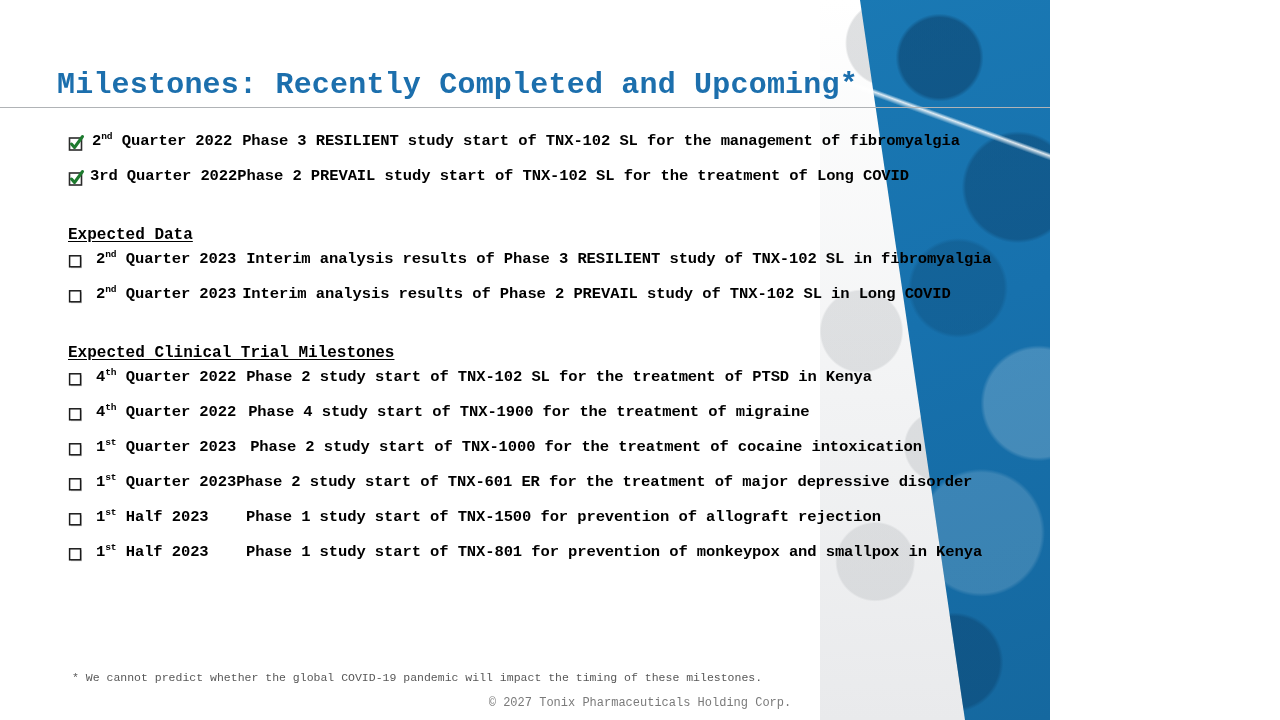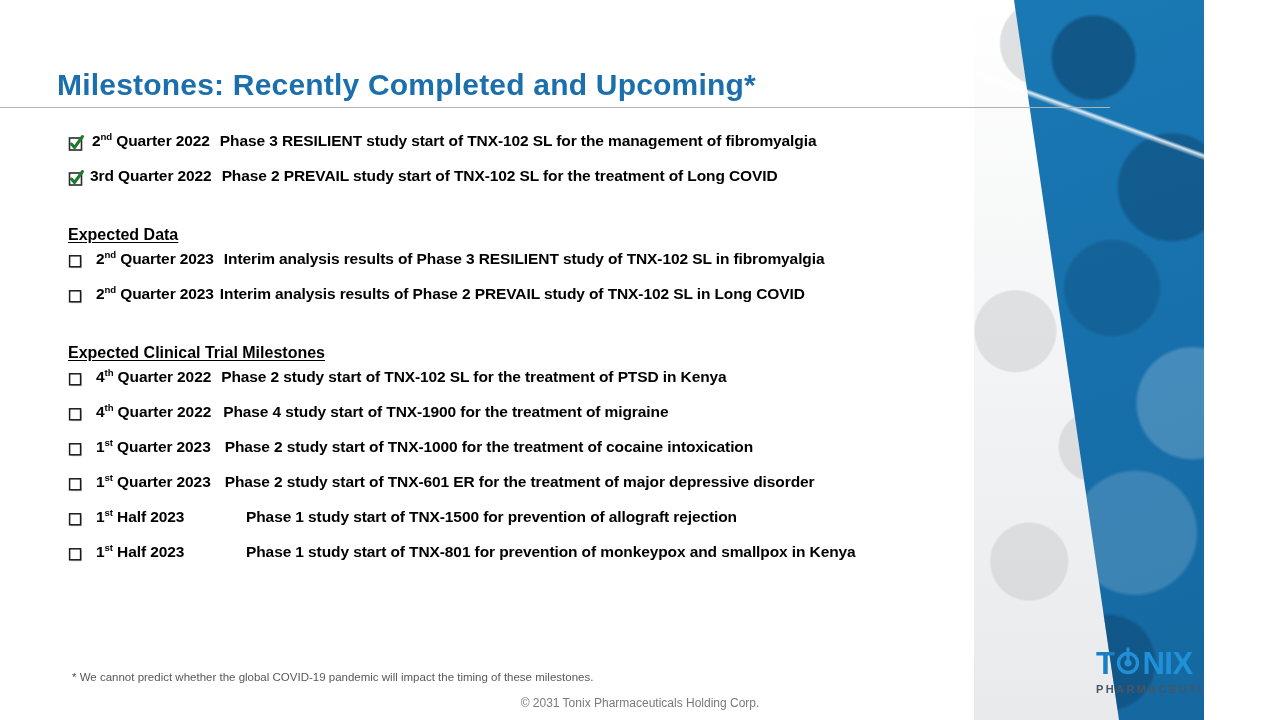--- a/index.html
+++ b/index.html
@@ -5,24 +5,25 @@
   html, body {
     margin: 0;
     padding: 0;
     background: #ffffff;
   }
   body {
     font-family: "Liberation Sans", sans-serif;
   }
   #slide {
     position: relative;
-    width: 1204px;
+    width: 1050px;
     height: 720px;
     overflow: hidden;
     background: #ffffff;
+    font-family: Liberation Mono, monospace;
   }
 
   
   #artwork {
     position: absolute;
     top: 0;
     right: 0;
     width: 230px;
     height: 720px;
     overflow: hidden;
@@ -210,21 +211,21 @@
     </div>
 
     <div class="row">
       <span class="marker">
         <svg width="22" height="22" viewBox="0 0 22 22">
           <rect x="1.5" y="4" width="12" height="12" fill="#ffffff" stroke="#2b2b2b" stroke-width="1.6"></rect>
           <path d="M3.5 10 L6.5 13.5 L14.5 2.5" fill="none" stroke="#1d7a2e" stroke-width="3" stroke-linecap="round" stroke-linejoin="round"></path>
         </svg>
       </span>
       <span class="period"><span>3rd</span><sup></sup><span> Quarter 2022</span></span>
-      <span class="detail" style="margin-left:10px">Phase 2 PREVAIL study start of TNX-102 SL for the treatment of Long COVID</span>
+      <span class="detail" style="">Phase 2 PREVAIL study start of TNX-102 SL for the treatment of Long COVID</span>
     </div>
 
     <div class="spacer-lg"></div>
 
     <div class="section-head">Expected Data</div>
     <div class="spacer-sm"></div>
 
     <div class="row">
       <span class="marker">
         <svg width="22" height="22" viewBox="0 0 22 22">
@@ -286,21 +287,21 @@
     </div>
 
     <div class="row">
       <span class="marker">
         <svg width="22" height="22" viewBox="0 0 22 22">
           <rect x="3" y="5.2" width="11" height="11" fill="#c8c8c8"></rect>
           <rect x="1.6" y="3.8" width="11" height="11" fill="#ffffff" stroke="#1a1a1a" stroke-width="1.5"></rect>
         </svg>
       </span>
       <span class="period" style="margin-left:6px"><span>1</span><sup>st</sup><span> Quarter 2023</span></span>
-      <span class="detail" style="margin-left:14px">Phase 2 study start of TNX-601 ER for the treatment of major depressive disorder</span>
+      <span class="detail" style="">Phase 2 study start of TNX-601 ER for the treatment of major depressive disorder</span>
     </div>
 
     <div class="row">
       <span class="marker">
         <svg width="22" height="22" viewBox="0 0 22 22">
           <rect x="3" y="5.2" width="11" height="11" fill="#c8c8c8"></rect>
           <rect x="1.6" y="3.8" width="11" height="11" fill="#ffffff" stroke="#1a1a1a" stroke-width="1.5"></rect>
         </svg>
       </span>
       <span class="period" style="margin-left:6px;width:120px;flex:0 0 120px"><span>1</span><sup>st</sup><span> Half 2023</span></span>
@@ -314,21 +315,21 @@
           <rect x="1.6" y="3.8" width="11" height="11" fill="#ffffff" stroke="#1a1a1a" stroke-width="1.5"></rect>
         </svg>
       </span>
       <span class="period" style="margin-left:6px;width:120px;flex:0 0 120px"><span>1</span><sup>st</sup><span> Half 2023</span></span>
       <span class="detail" style="margin-left:30px">Phase 1 study start of TNX-801 for prevention of monkeypox and smallpox in Kenya</span>
     </div>
 
   </div>
 
   <div id="footnote">* We cannot predict whether the global COVID-19 pandemic will impact the timing of these milestones.</div>
-  <div id="copyright">© 2031 Tonix Pharmaceuticals Holding Corp.</div>
+  <div id="copyright">© 2027 Tonix Pharmaceuticals Holding Corp.</div>
 
   <div id="logo">
     <div id="logo-word">
       <span class="t-letter">T</span>
       <span id="logo-o">
         <svg width="26" height="28" viewBox="0 0 26 28">
           <circle cx="13" cy="16" r="9.5" fill="none" stroke="#2090d8" stroke-width="3.4"></circle>
           <circle cx="13" cy="16" r="3.6" fill="#2090d8"></circle>
           <rect x="11.4" y="0.5" width="3.2" height="13" rx="1.4" fill="#2090d8"></rect>
         </svg>

